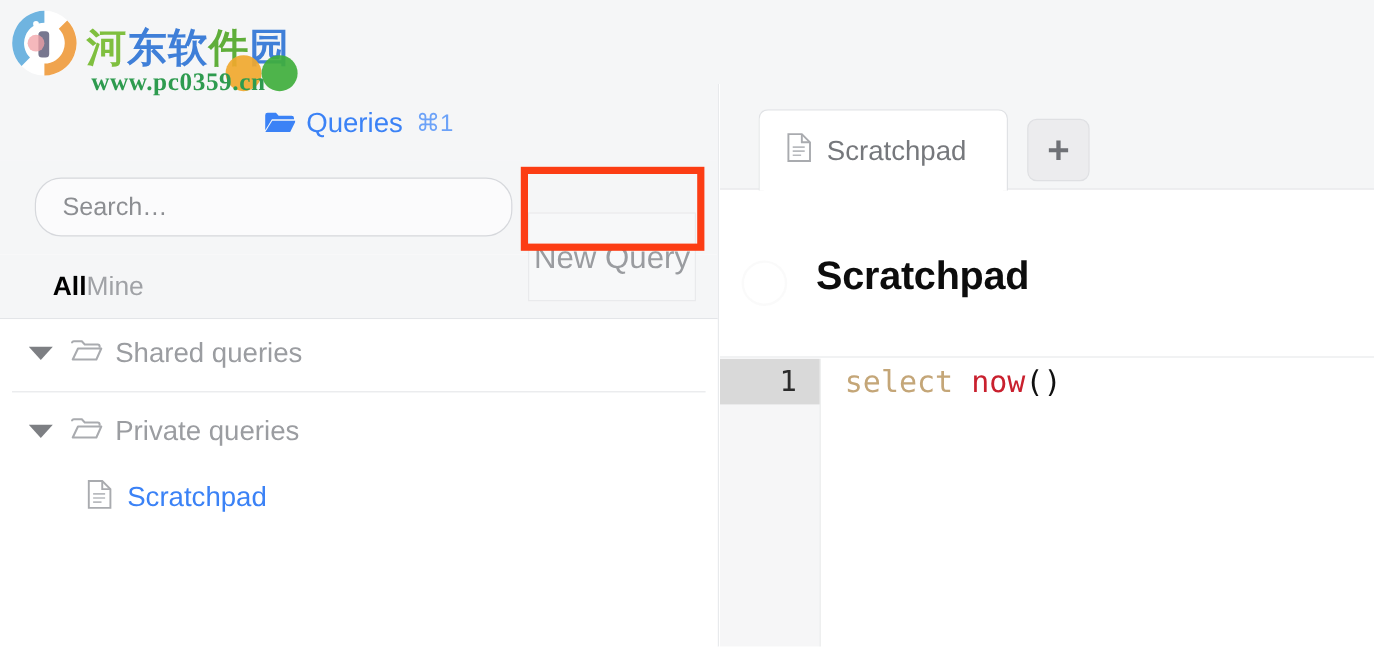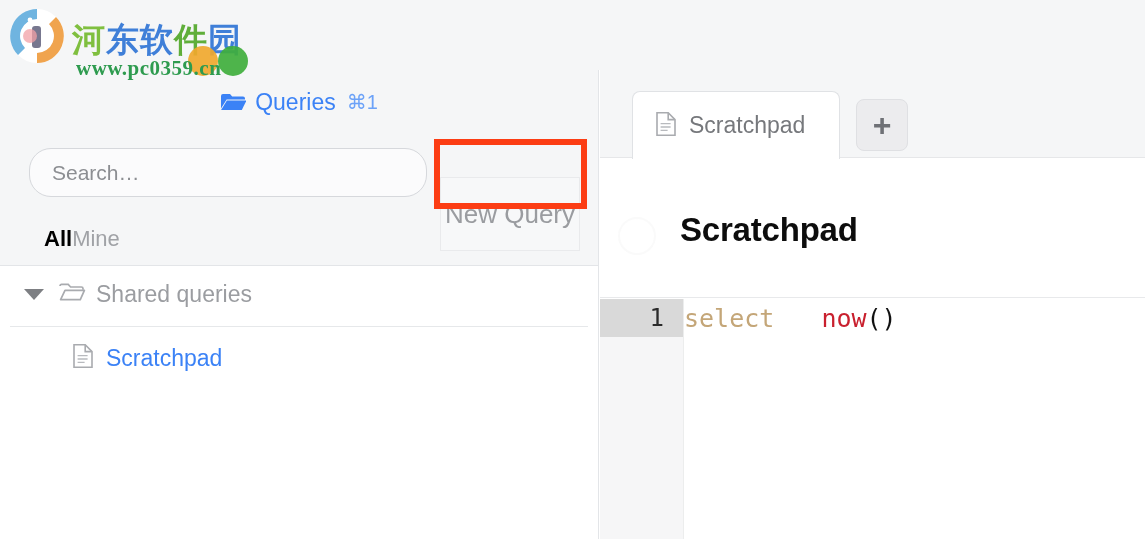--- a/index.html
+++ b/index.html
@@ -375,26 +375,27 @@
     font-size: 24px;
     color: #2b2b2b;
     box-sizing: border-box;
   }
   .gutter-line.active { background: #d9d9d9; }
   .code-area { flex: 1; position: relative; }
   .code-line {
     height: 38px;
     display: flex;
     align-items: center;
+    padding-left: 20px;
     font-family: "DejaVu Sans Mono", monospace;
     font-size: 25px;
     white-space: pre;
   }
   .tok-kw   { color: #c4a678; }
-  .tok-fn   { color: #c9202e; margin-left: 32px; }
+  .tok-fn   { color: #c9202e; }
   .tok-punc { color: #111111; }
   .tok-plain{ color: #333333; }
 </style>
 </head>
 <body>
 
 <div id="app">
 
   <div class="sidebar">
 
@@ -448,20 +449,30 @@
             </svg>
           </span>
           <span class="folder-label">Shared queries</span>
         </div>
 
       </div>
 
       <div class="tree-sep"></div>
 
       <div class="tree-group">
+        <div class="tree-folder">
+          <span class="caret"></span>
+          <span>
+            <svg width="28" height="22" viewBox="0 0 28 22">
+              <path d="M2 5a1.6 1.6 0 0 1 1.6-1.6h6.6L12.6 6h10.8A1.6 1.6 0 0 1 25 7.6v1.2" fill="none" stroke="#a9abaf" stroke-width="1.7"></path>
+              <path d="M7 9.4h19.4L22.3 18.6H2.6z" fill="none" stroke="#a9abaf" stroke-width="1.7" stroke-linejoin="round"></path>
+            </svg>
+          </span>
+          <span class="folder-label">Private queries</span>
+        </div>
 
         <div class="tree-item">
           <span>
             <svg width="22" height="26" viewBox="0 0 22 26">
               <path d="M2 1.8h11.2L20 8.6v15.6H2z" fill="#ffffff" stroke="#a9abaf" stroke-width="1.6"></path>
               <path d="M13.2 1.8v6.8H20" fill="none" stroke="#a9abaf" stroke-width="1.6"></path>
               <path d="M5.6 12.6h10M5.6 16h10M5.6 19.4h7" stroke="#b8babe" stroke-width="1.4"></path>
             </svg>
           </span>
           <span class="item-label selected">Scratchpad</span>

